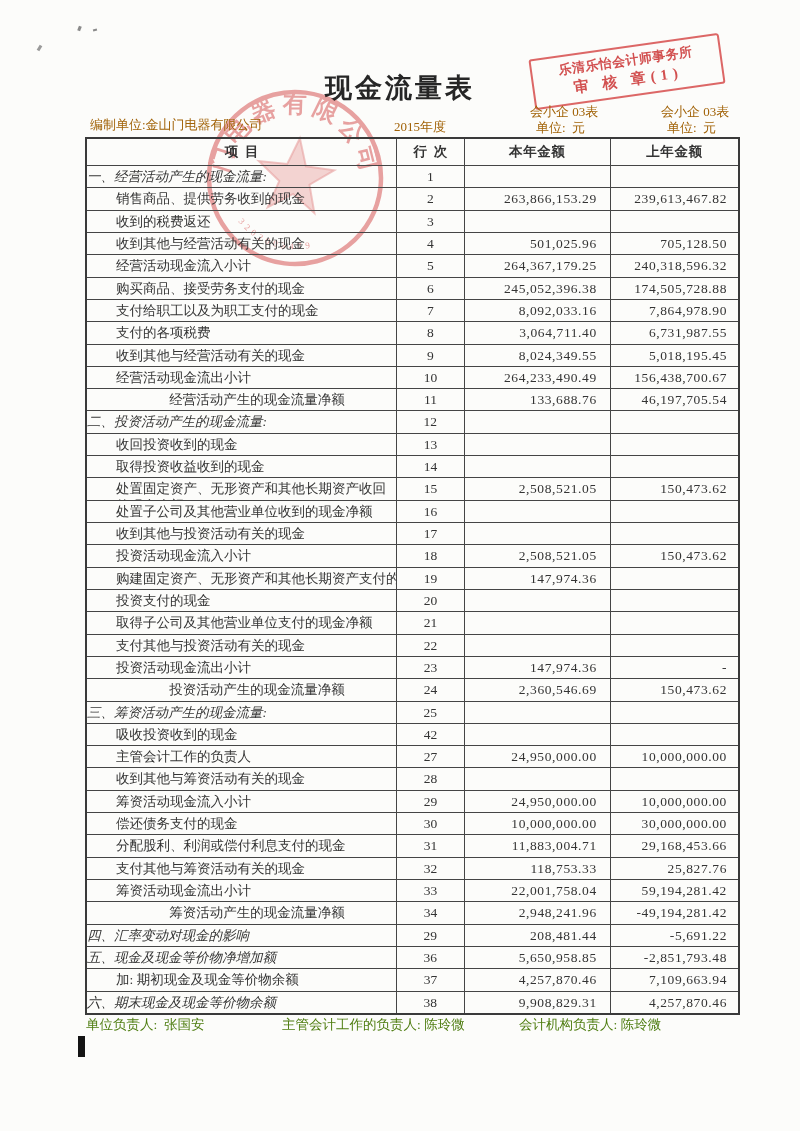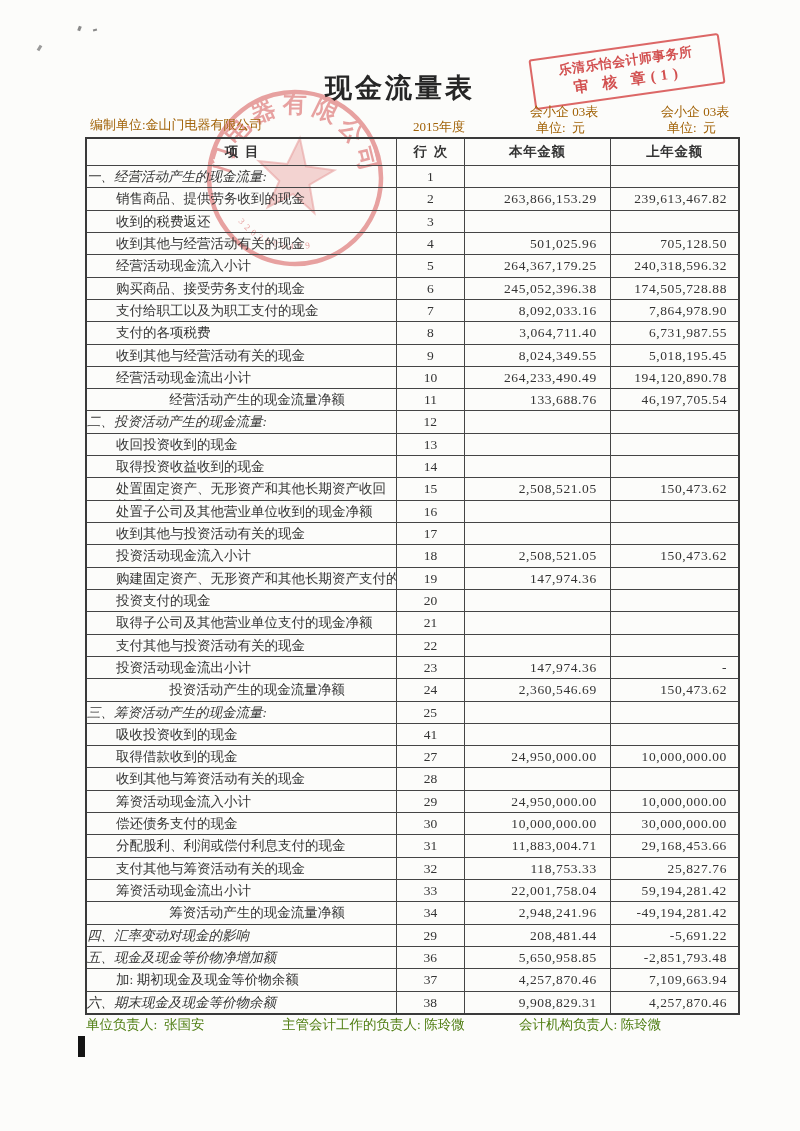--- a/index.html
+++ b/index.html
@@ -15,21 +15,21 @@
     transform:rotate(-8deg);color:rgba(206,50,50,.85);text-align:center;
     mix-blend-mode:multiply;}
   .aud-stamp .l1{font-size:13px;font-weight:700;letter-spacing:.5px;white-space:nowrap;}
   .aud-stamp .l2{font-size:15px;font-weight:700;letter-spacing:5px;white-space:nowrap;margin-top:1px;}
 
   
   .seal{position:absolute;left:192px;top:86px;mix-blend-mode:multiply;opacity:.62;}
 
   .meta{position:absolute;font-size:13px;white-space:pre;color:#a16207;}
   .m-prepared{left:90px;top:116px;}
-  .m-period{left:413px;top:118px;}
+  .m-period{left:394px;top:118px;}
   .m-form1{left:530px;top:103px;}
   .m-unit1{left:536px;top:119px;}
   .m-form2{left:661px;top:103px;}
   .m-unit2{left:667px;top:119px;}
 
   
   .ctable{position:absolute;left:85px;top:137px;width:655px;border:2px solid #3a3a3a;
     box-sizing:border-box;background:transparent;}
   .trow{display:flex;height:22.32px;border-top:1px solid #454545;box-sizing:border-box;}
   .trow.head{height:26px;border-top:none;font-size:14px;font-weight:bold;}
@@ -155,21 +155,21 @@
         <div class="trow">
           <div class="c item ind1">收到其他与经营活动有关的现金</div>
           <div class="c line">9</div>
           <div class="c amt">8,024,349.55</div>
           <div class="c amt last">5,018,195.45</div>
         </div>
         <div class="trow">
           <div class="c item ind1">经营活动现金流出小计</div>
           <div class="c line">10</div>
           <div class="c amt">264,233,490.49</div>
-          <div class="c amt last">194,120,890.78</div>
+          <div class="c amt last">156,438,700.67</div>
         </div>
         <div class="trow">
           <div class="c item ind2">经营活动产生的现金流量净额</div>
           <div class="c line">11</div>
           <div class="c amt">133,688.76</div>
           <div class="c amt last">46,197,705.54</div>
         </div>
         <div class="trow">
           <div class="c item ind0">二、投资活动产生的现金流量:</div>
           <div class="c line">12</div>
@@ -249,26 +249,26 @@
           <div class="c amt last">150,473.62</div>
         </div>
         <div class="trow">
           <div class="c item ind0">三、筹资活动产生的现金流量:</div>
           <div class="c line">25</div>
           <div class="c amt"></div>
           <div class="c amt last"></div>
         </div>
         <div class="trow">
           <div class="c item ind1">吸收投资收到的现金</div>
-          <div class="c line">41</div>
-          <div class="c amt"></div>
-          <div class="c amt last"></div>
-        </div>
-        <div class="trow">
-          <div class="c item ind1">取得借款收到的现金</div>
+          <div class="c line">42</div>
+          <div class="c amt"></div>
+          <div class="c amt last"></div>
+        </div>
+        <div class="trow">
+          <div class="c item ind1">主管会计工作的负责人</div>
           <div class="c line">27</div>
           <div class="c amt">24,950,000.00</div>
           <div class="c amt last">10,000,000.00</div>
         </div>
         <div class="trow">
           <div class="c item ind1">收到其他与筹资活动有关的现金</div>
           <div class="c line">28</div>
           <div class="c amt"></div>
           <div class="c amt last"></div>
         </div>

